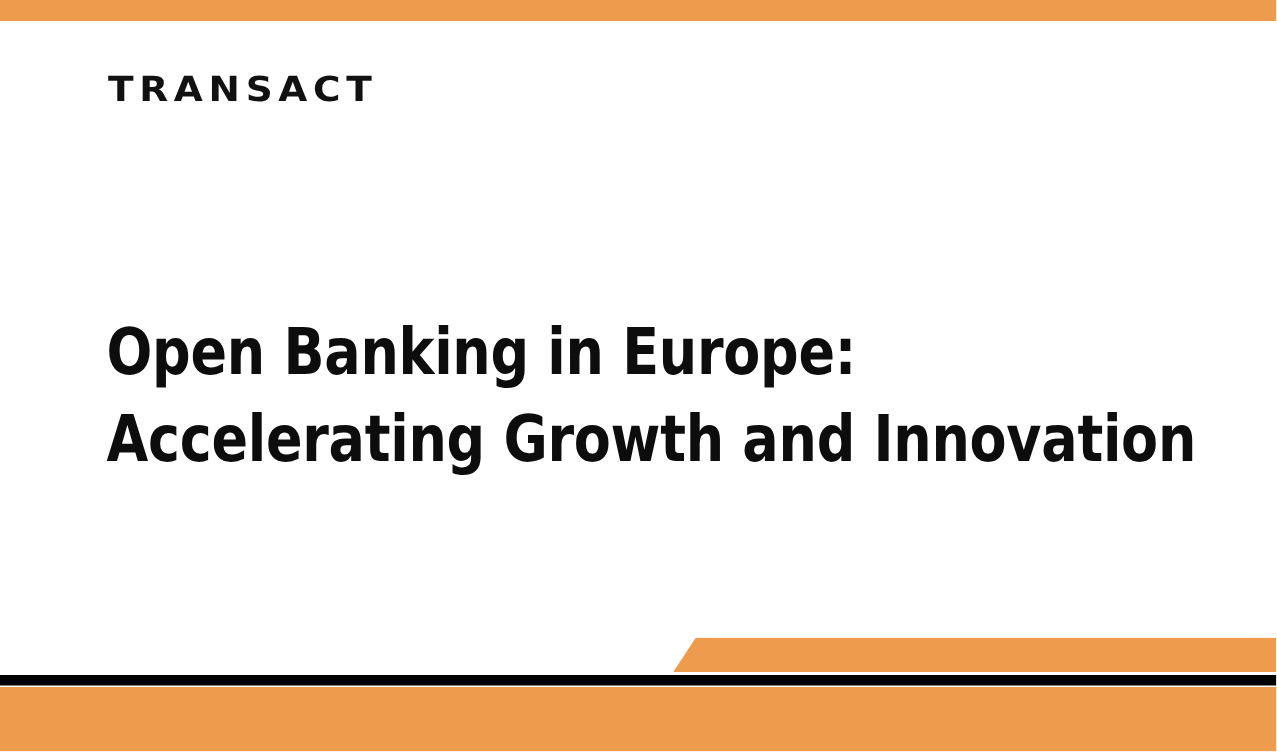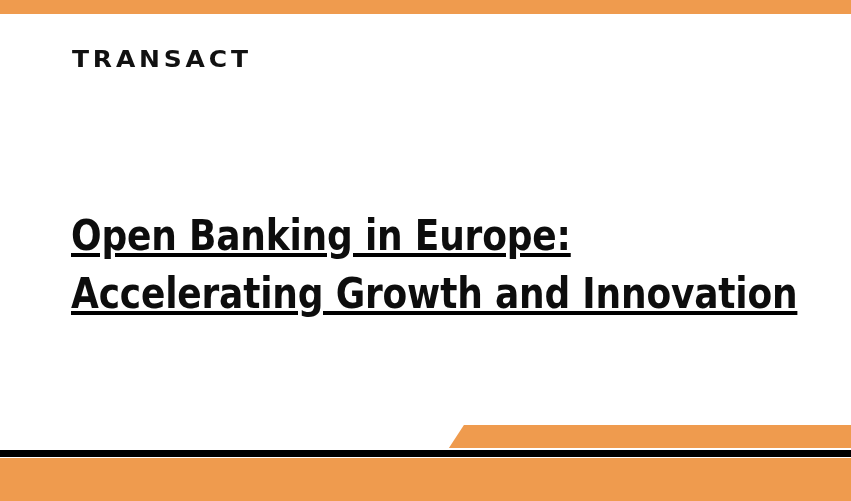--- a/index.html
+++ b/index.html
@@ -60,21 +60,20 @@
     color: #e08c45;
     white-space: nowrap;
   }
 
   
   .headline {
     position: absolute;
     left: 71px;
     top: 206px;
     width: 740px;
-    text-decoration: underline;
   }
   .headline-line {
     display: block;
     font-family: "DejaVu Sans Condensed", "Liberation Sans Narrow", "DejaVu Sans", "Liberation Sans", sans-serif;
     font-weight: 700;
     font-size: 43px;
     line-height: 58px;
     letter-spacing: -0.2px;
     color: #0d0d0d;
     white-space: nowrap;

